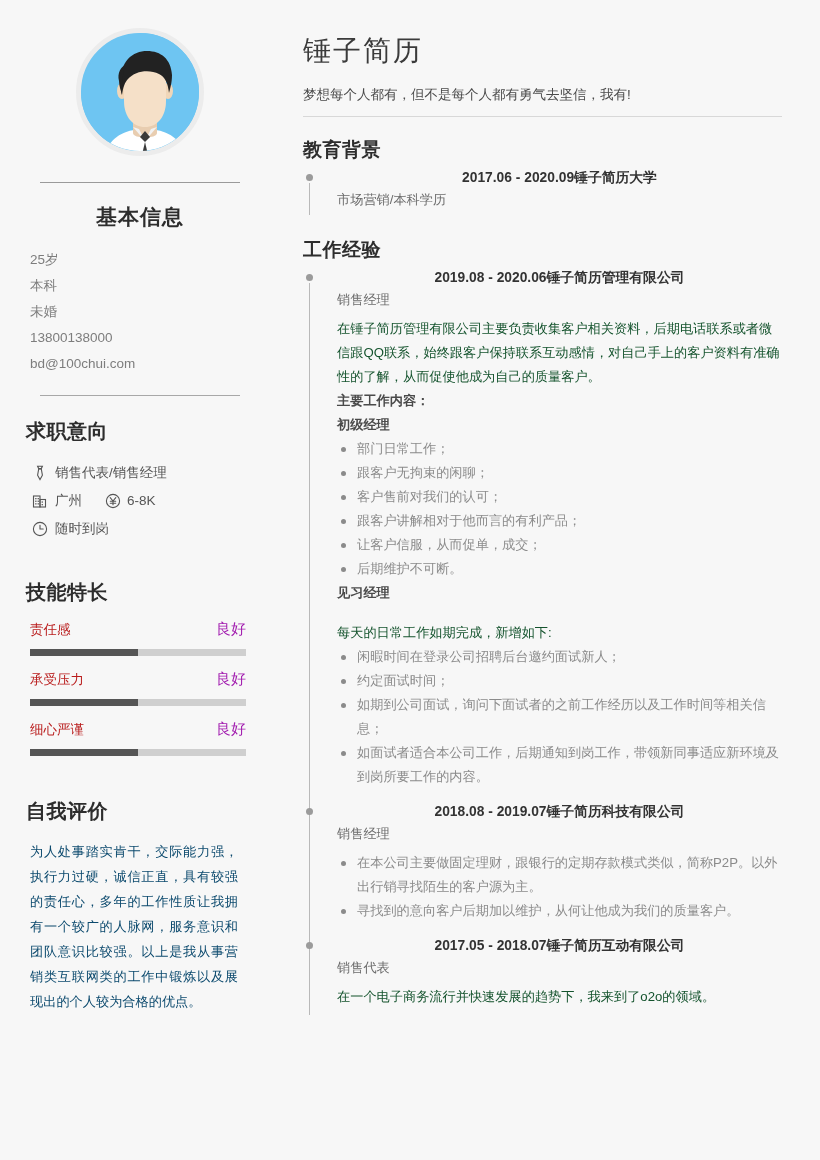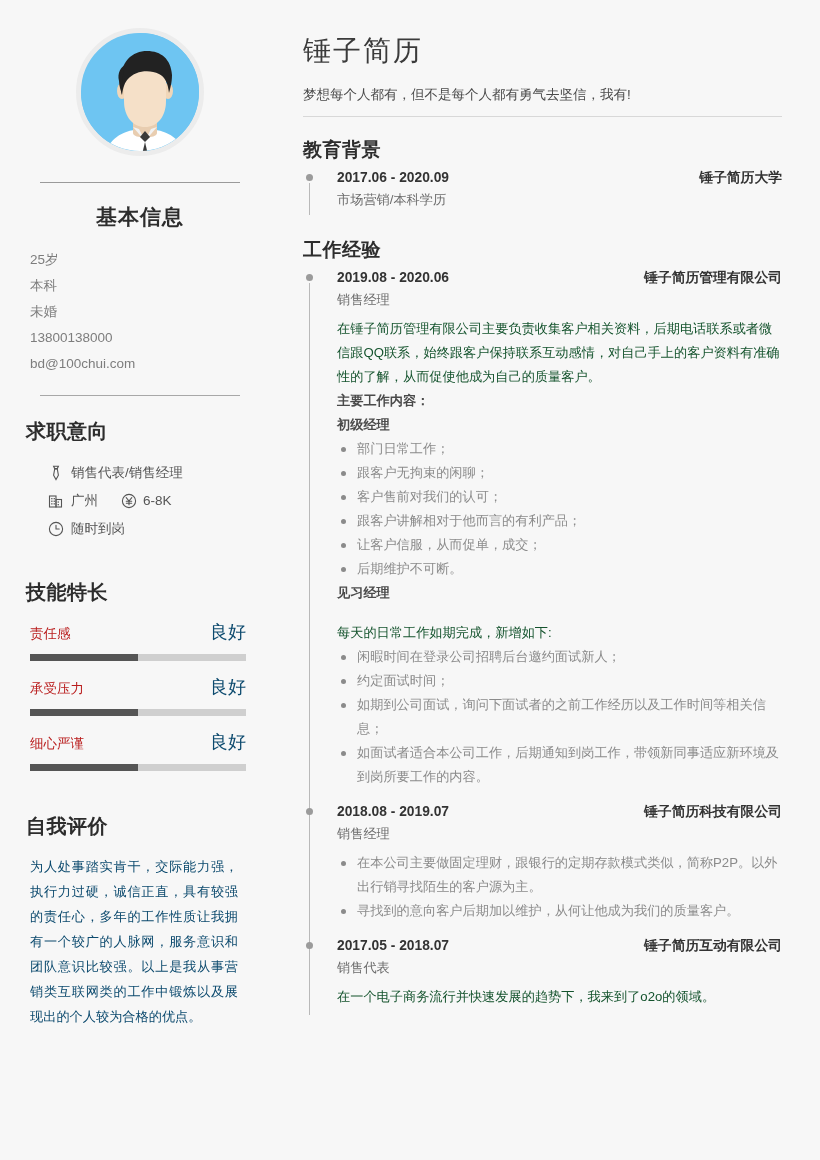--- a/index.html
+++ b/index.html
@@ -38,29 +38,29 @@
     text-align:left; font-size: 13.5px; color:#7d7d7d; line-height: 26px; margin-left: 30px;
   }
   .block-gap { height: 18px; }
 
   .lhead {
     font-size: 20px; font-weight: bold; color:#2d2d2d;
     padding-left: 26px; margin: 22px 0 14px; letter-spacing:.5px;
   }
   .intent-row {
     display:flex; align-items:center; gap:7px;
-    padding-left: 48px; font-size: 13.5px; color:#555; line-height: 28px;
+    padding-left: 32px; font-size: 13.5px; color:#555; line-height: 28px;
   }
   .intent-row .ic { width:16px; height:16px; flex:0 0 16px; display:block; }
   .intent-row .grp { display:flex; align-items:center; gap:6px; margin-left: 16px; }
 
   .skill { padding: 0 34px 0 30px; margin-top: 14px; }
   .skill-top { display:flex; justify-content:space-between; align-items:baseline; }
   .skill-name { font-size: 13.5px; color:#b91c1c; }
-  .skill-level { font-size: 18px; color:#0c4a6e; }
+  .skill-level { font-size: 15px; color:#a21caf; }
   .bar { height: 7px; background:#cfcfcf; margin-top: 10px; position:relative; }
   .bar > i { display:block; height:100%; background:#555; }
 
   .selfeval {
     padding: 0 42px 0 30px; margin-top: 14px;
     font-size: 13.2px; line-height: 25px; color:#0c4a6e; text-align: justify;
   }
 
   
   .right {
@@ -81,21 +81,21 @@
     content:""; position:absolute; left: 6px; top: 14px; bottom: 0;
     width: 1px; background: #b9b9b9;
   }
   .tl-item { position:relative; padding-bottom: 14px; }
   .tl-item::before {
     content:""; position:absolute; left: -31px; top: 5px;
     width: 7px; height: 7px; border-radius:50%; background:#9b9b9b;
   }
   .tl-item:last-child { padding-bottom: 6px; }
 
-  .row-head { display:flex; justify-content:space-between; align-items:baseline; }
+  .row-head { display:flex; justify-content:center; align-items:baseline; }
   .period { font-size: 13.8px; font-weight:bold; color:#333; }
   .org { font-size: 13.8px; font-weight:bold; color:#333; }
   .role { font-size: 13.2px; color:#6c6c6c; margin-top: 4px; }
 
   .para { font-size: 13.2px; line-height: 24px; color:#14532d; margin-top: 8px; }
   .strong-line { font-size: 13.2px; line-height: 24px; color:#4a4a4a; font-weight:bold; }
   .ul { list-style:none; margin: 0; }
   .ul li {
     position:relative; padding-left: 20px; font-size: 13.2px; line-height: 24px;
     color:#8b8b8b;

